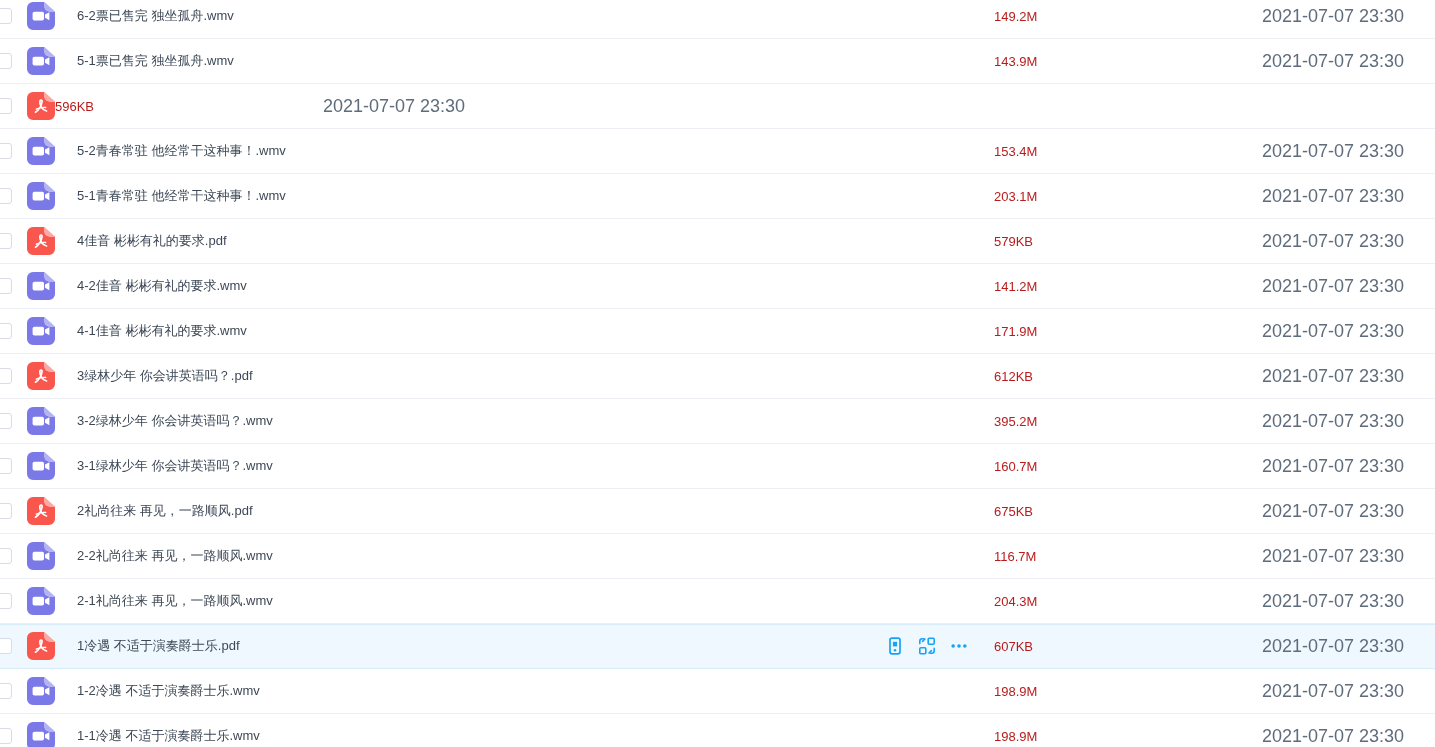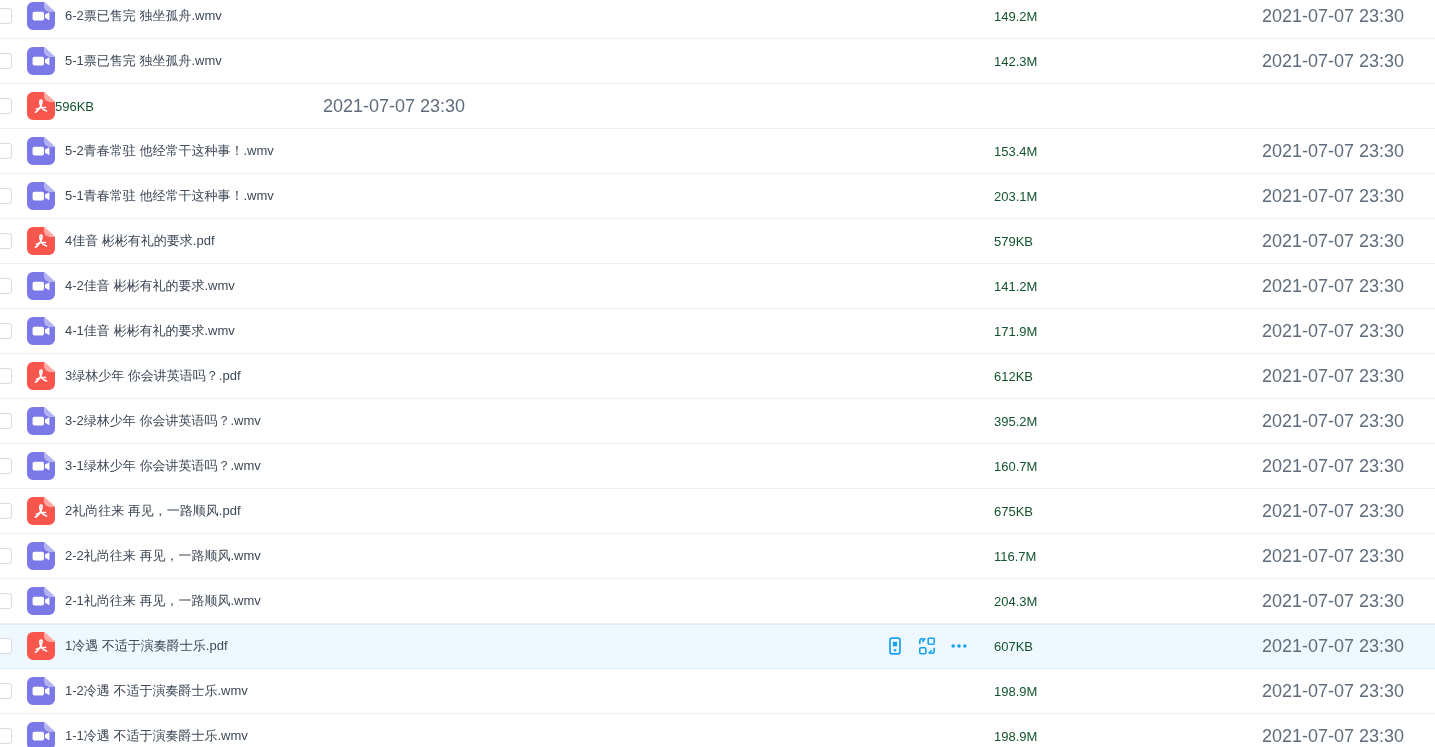--- a/index.html
+++ b/index.html
@@ -44,21 +44,21 @@
     display: none;
   }
   .tile.shown { display: block; }
   .name-zone {
     flex: 1;
     min-width: 0;
     display: flex;
     align-items: center;
   }
   .fname {
-    margin-left: 10px;
+    margin-left: 22px;
     font-size: 13px;
     color: #3D4856;
     white-space: nowrap;
     overflow: hidden;
     text-overflow: ellipsis;
     cursor: pointer;
   }
   .actions {
     display: none;
     margin-left: auto;
@@ -75,21 +75,21 @@
     width: 18px;
     height: 18px;
     display: flex;
     align-items: center;
     justify-content: center;
   }
   .col-size {
     flex: none;
     width: 268px;
     font-size: 13px;
-    color: #14532d;
+    color: #b91c1c;
   }
   .col-date {
     flex: none;
     width: 173px;
     font-size: 18px;
     color: #5F6C7B;
   }
 </style>
 </head>
 <body>
@@ -126,21 +126,21 @@
         <rect x="5.6" y="9.8" width="11.4" height="8.8" rx="1.8" fill="#ffffff"></rect>
         <path d="M18 12.6 L22.4 10.2 V18.2 L18 15.8 Z" fill="#ffffff"></path>
       </svg>
     </span>
 
     <div class="name-zone">
       <span class="fname">5-1票已售完 独坐孤舟.wmv</span>
 
     </div>
 
-    <span class="col-size">142.3M</span>
+    <span class="col-size">143.9M</span>
     <span class="col-date">2021-07-07 23:30</span>
   </div>
 
   <div class="row">
     <span class="checkbox"></span>
 
     <span class="tile tile-pdf shown">
       <svg width="28" height="28" viewBox="0 0 28 28">
         <path d="M6 0 H17.5 V4.5 A5 5 0 0 0 22.5 9.5 H28 V22 A6 6 0 0 1 22 28 H6 A6 6 0 0 1 0 22 V6 A6 6 0 0 1 6 0 Z" fill="#F9564E"></path>
         <path d="M17.5 0 L28 9.5 H22.5 A5 5 0 0 1 17.5 4.5 Z" fill="#FCA9A4"></path>

